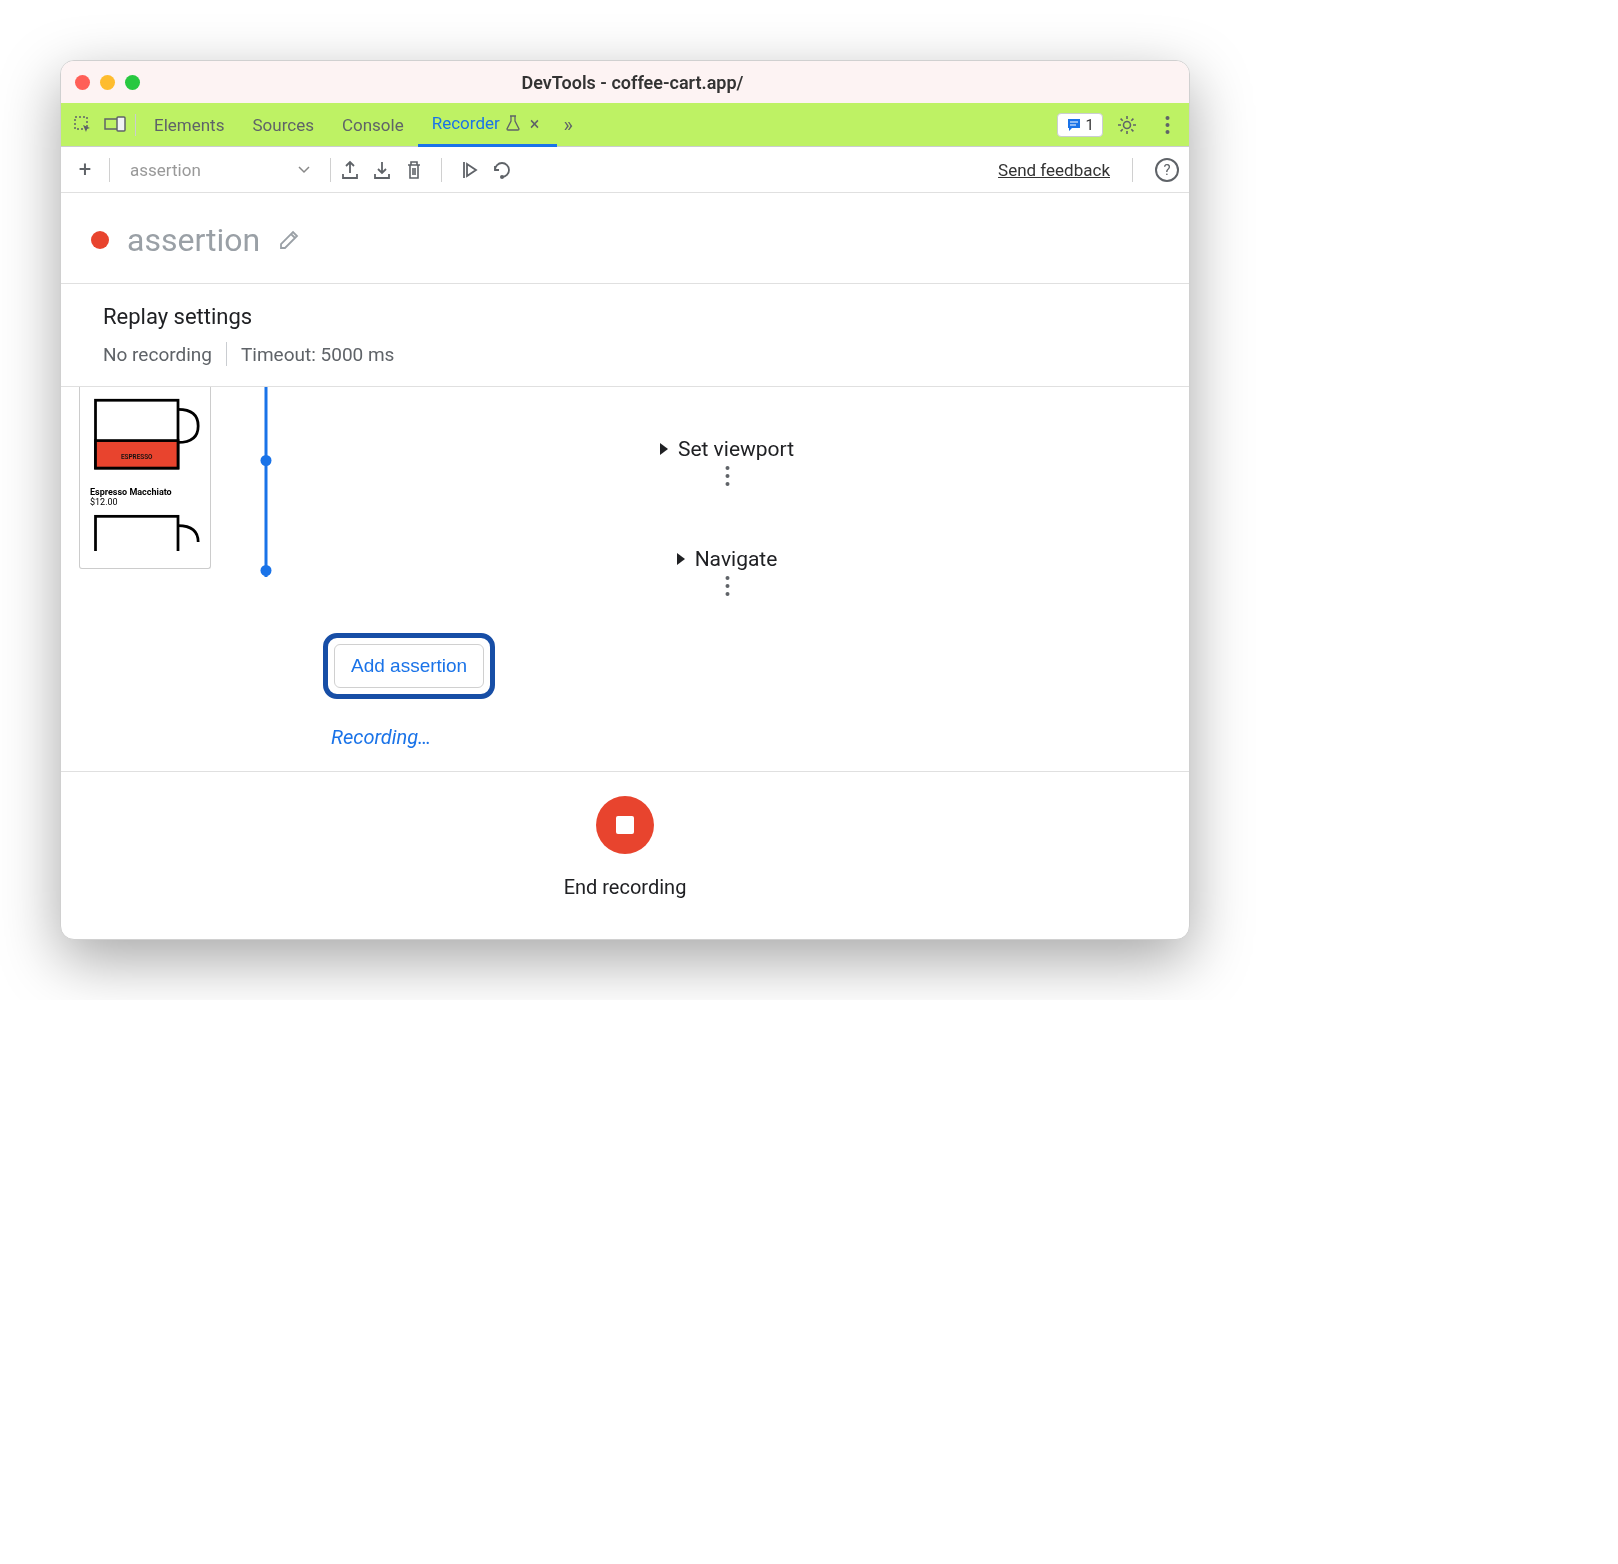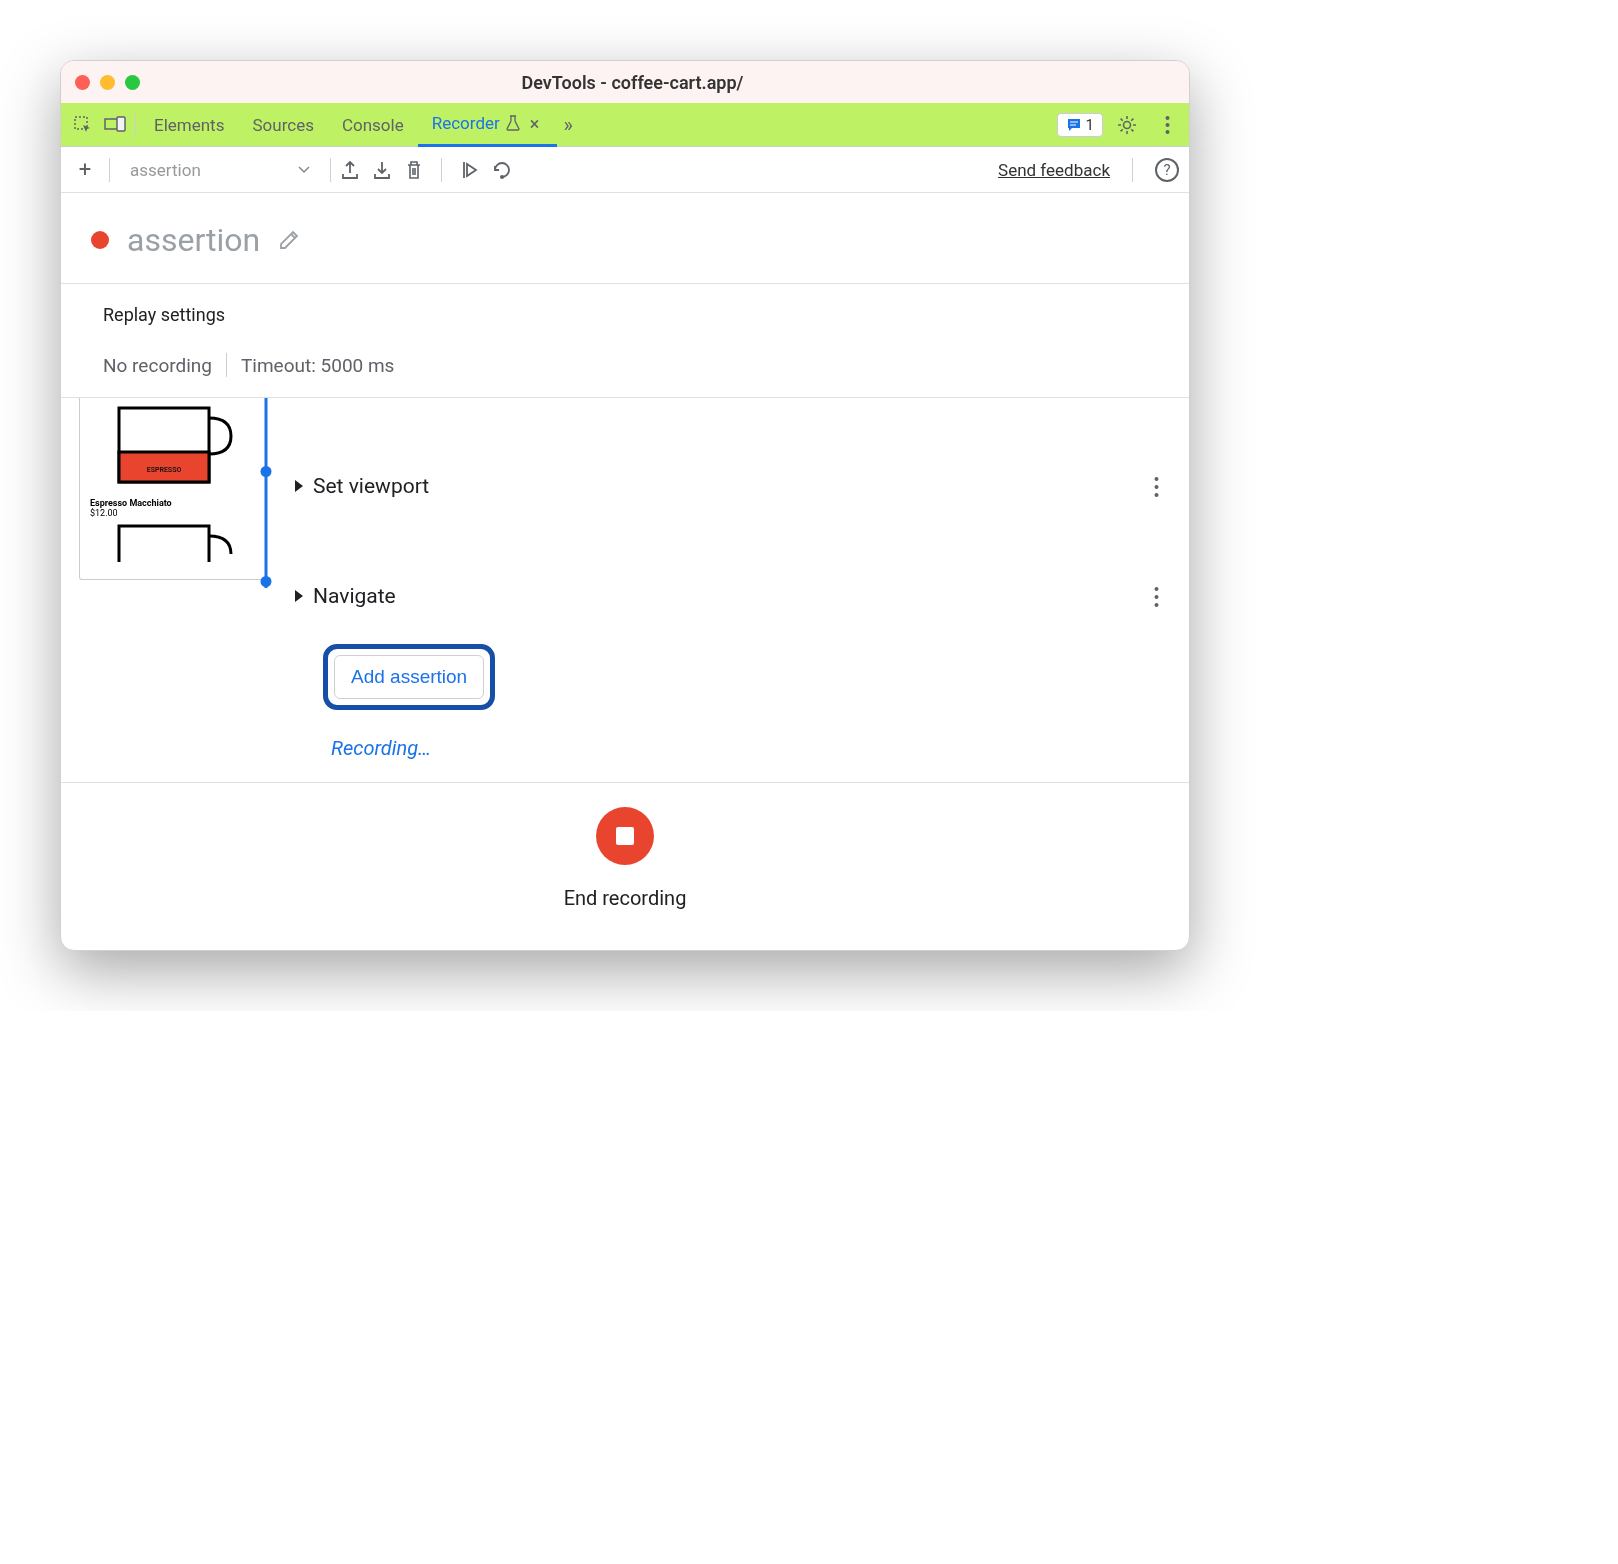--- a/index.html
+++ b/index.html
@@ -31,33 +31,33 @@
 .tool-icons { display: flex; gap: 14px; align-items: center; }
 .tool-icon { color: #5f6368; cursor: pointer; display: flex; align-items: center; justify-content: center; }
 .toolbar2-right { margin-left: auto; display: flex; align-items: center; gap: 18px; }
 .send-feedback { color: #333; text-decoration: underline; font-size: 17px; cursor: pointer; }
 .help-circle { width: 24px; height: 24px; border: 2px solid #5f6368; border-radius: 50%; display: flex; align-items: center; justify-content: center; font-size: 15px; color: #5f6368; cursor: pointer; }
 .recording-header { padding: 28px 30px 24px; display: flex; align-items: center; gap: 18px; border-bottom: 1px solid #e0e0e0; }
 .rec-dot { width: 18px; height: 18px; border-radius: 50%; background: #e8442e; }
 .rec-title { font-size: 32px; color: #9aa0a6; font-weight: 400; }
 .edit-pencil { color: #9aa0a6; cursor: pointer; }
 .settings-row { padding: 20px 30px 20px 42px; display: flex; justify-content: space-between; border-bottom: 1px solid #e0e0e0; }
-.settings-col h3 { font-size: 18px; font-weight: 400; color: #202124; margin-bottom: 28px; }
+.settings-col h3 { font-size: 22px; font-weight: 400; color: #202124; margin-bottom: 13px; }
 .settings-sub { display: flex; align-items: center; font-size: 19px; color: #5f6368; }
 .sub-sep { width: 1px; height: 24px; background: #cacdd1; margin: 0 14px; }
 .steps-area { padding: 0 30px 22px 18px; display: flex; gap: 0; border-bottom: 1px solid #e0e0e0; }
 .thumb-col { width: 158px; padding-top: 0; }
-.thumb-box { width: 188px; height: 182px; border: 1px solid #ccc; border-radius: 0 0 3px 3px; border-top: none; overflow: hidden; background: #fff; }
+.thumb-box { width: 132px; height: 182px; border: 1px solid #ccc; border-radius: 0 0 3px 3px; border-top: none; overflow: hidden; background: #fff; }
 .timeline-col { width: 58px; position: relative; display: flex; flex-direction: column; align-items: center; padding-top: 0; }
 .timeline-line { position: absolute; top: 0; left: 50%; width: 3px; height: 190px; background: #1a73e8; transform: translateX(-50%); }
 .timeline-dot { width: 11px; height: 11px; border-radius: 50%; background: #1a73e8; position: absolute; left: 50%; transform: translateX(-50%); }
 .timeline-dot.d1 { top: 68px; }
 .timeline-dot.d2 { top: 178px; }
 .steps-col { flex: 1; padding-top: 50px; }
-.step-row { display: flex; align-items: flex-end; justify-content: space-between; height: 50px; margin-bottom: 60px; }
+.step-row { display: flex; align-items: center; justify-content: space-between; height: 50px; margin-bottom: 60px; flex-direction: column; }
 .step-left { display: flex; align-items: center; gap: 10px; font-size: 21px; color: #202124; cursor: pointer; }
 .expand-tri { display: inline-block; width: 0; height: 0; border-left: 8px solid #202124; border-top: 6px solid transparent; border-bottom: 6px solid transparent; }
 .step-menu { color: #5f6368; cursor: pointer; font-size: 24px; letter-spacing: 2px; writing-mode: vertical-rl; }
 .assert-wrap { display: inline-block; border: 5px solid #174ea6; border-radius: 14px; padding: 6px; margin-top: -24px; margin-left: 28px; }
 .assert-btn { border: 1px solid #d0d0d0; background: #fff; color: #1a73e8; font-size: 19px; padding: 10px 16px; border-radius: 6px; cursor: pointer; text-align: center; }
 .recording-status { font-style: italic; color: #1a73e8; font-size: 20px; margin-top: 26px; margin-left: 36px; }
 .end-area { padding: 24px 0 40px; display: flex; flex-direction: column; align-items: center; gap: 21px; }
 .end-btn { width: 58px; height: 58px; border-radius: 50%; background: #e8442e; display: flex; align-items: center; justify-content: center; cursor: pointer; }
 .end-square { width: 18px; height: 18px; background: #fff; border-radius: 2px; }
 .end-label { font-size: 20px; color: #202124; }

